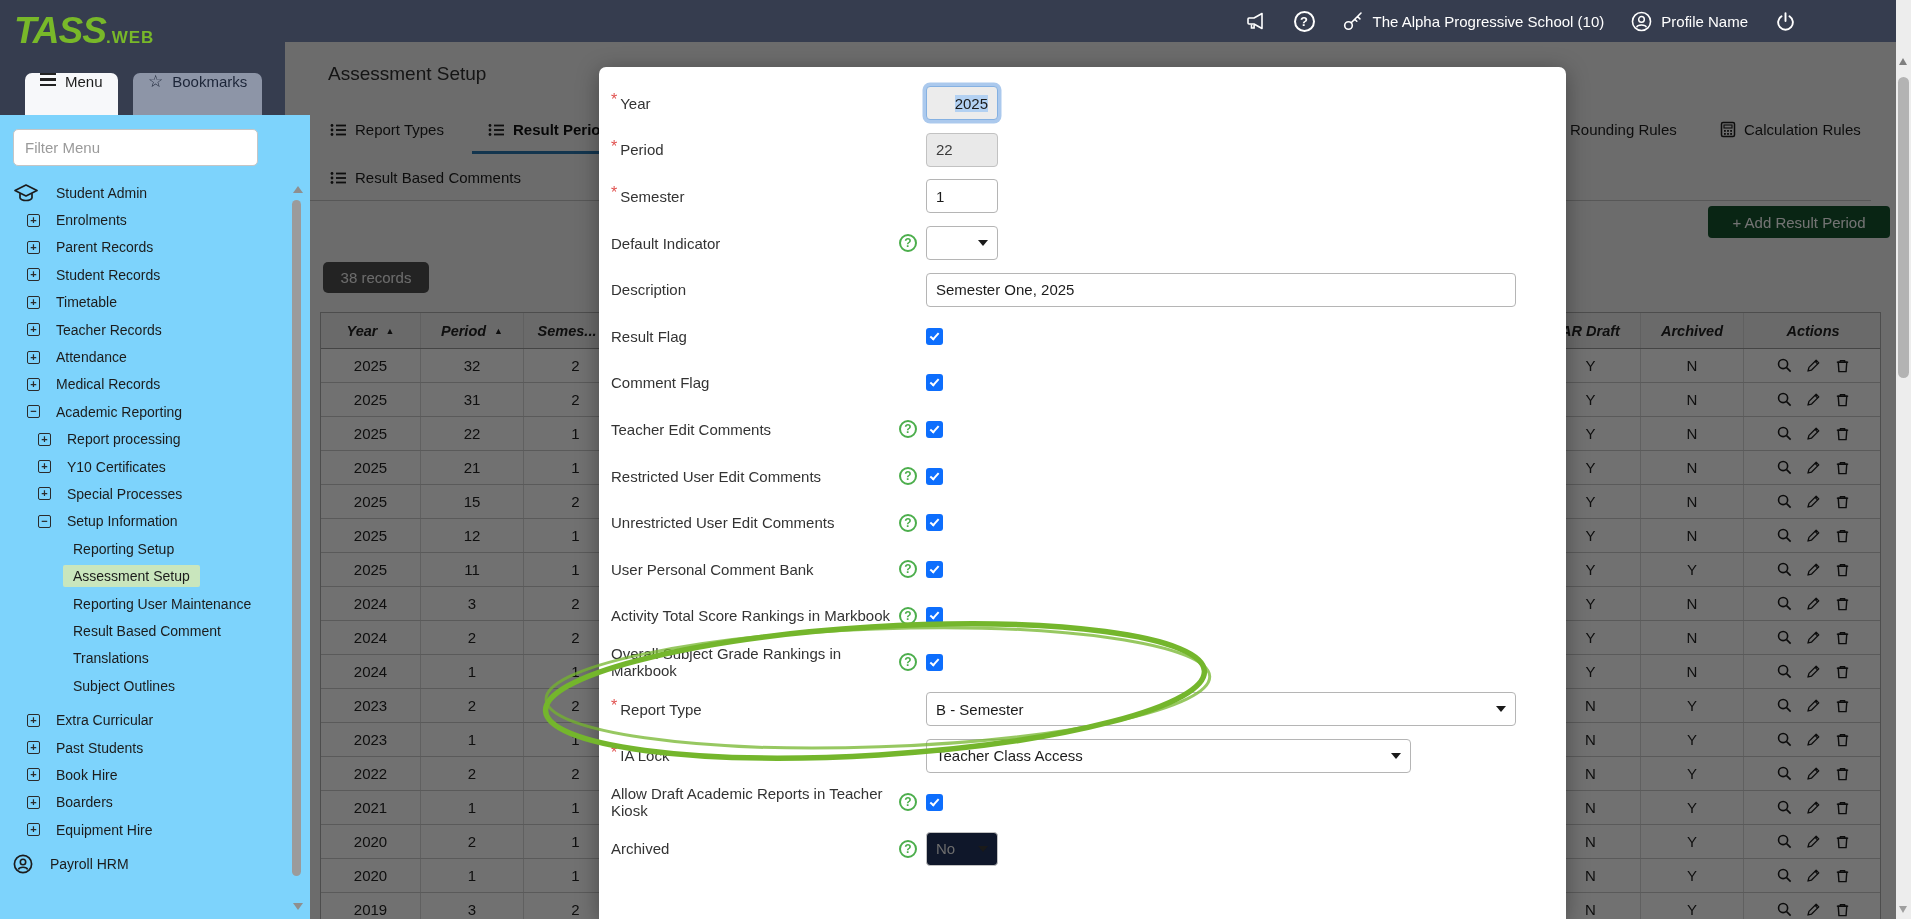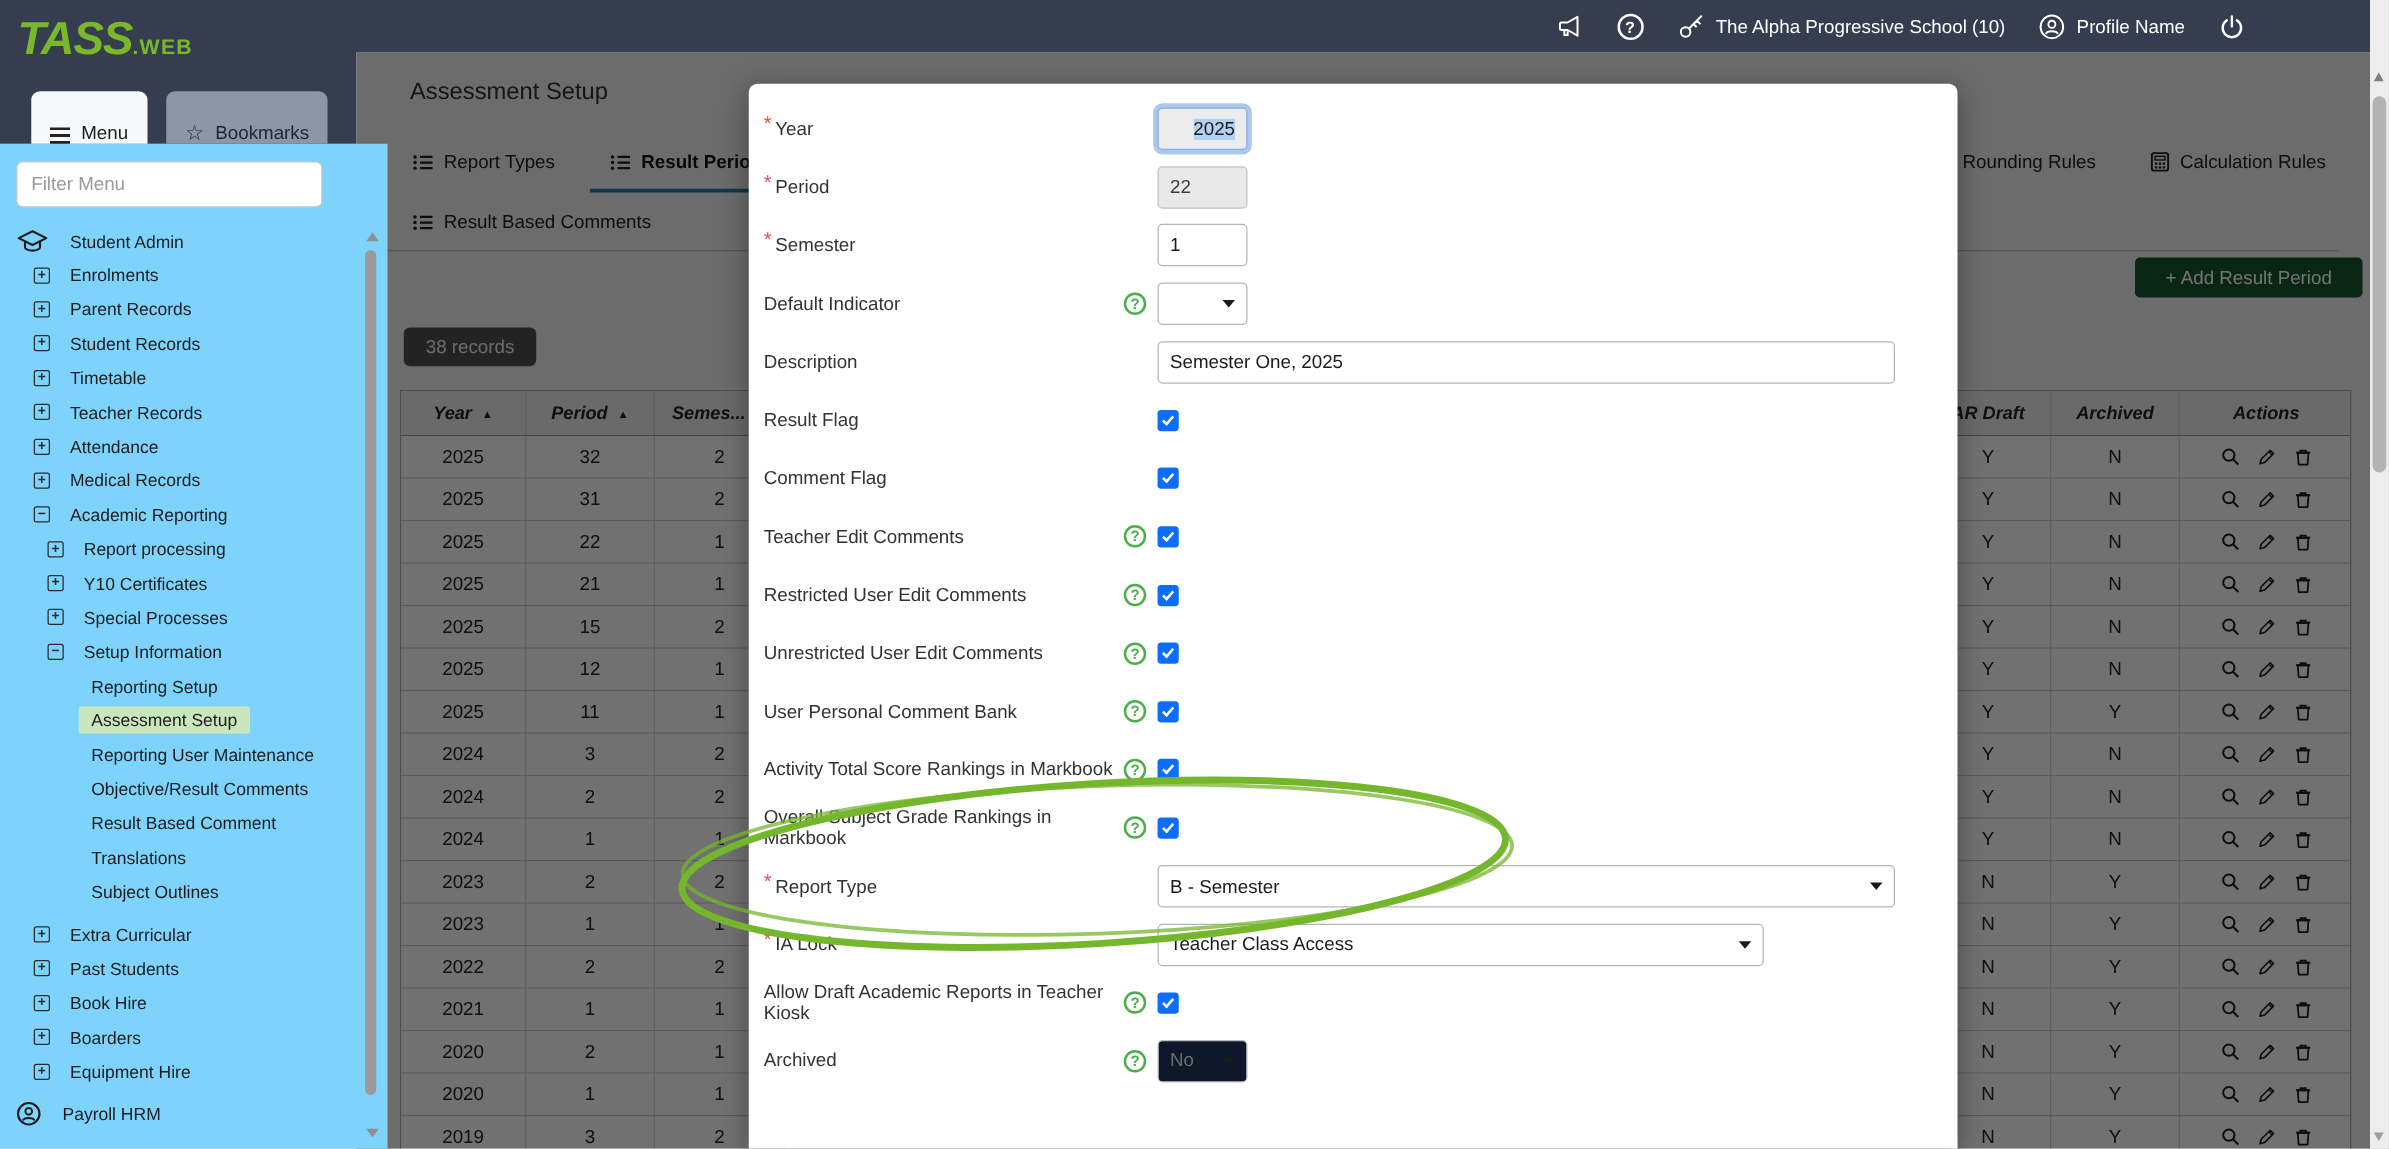--- a/index.html
+++ b/index.html
@@ -11,21 +11,21 @@
   .topbar-right{position:absolute;right:100px;top:0;height:42px;display:flex;align-items:center;gap:27px;color:#fff;font-size:15px}
   .tb-group{display:inline-flex;align-items:center;gap:9px;color:#fff}
   .tb-icn{display:inline-flex;align-items:center;justify-content:center}
   .tb-help{width:21px;height:21px;border:2px solid #fff;border-radius:50%;display:inline-flex;align-items:center;justify-content:center;font-size:13px;font-weight:bold;color:#fff}
 
   
   .nav-header{position:absolute;left:0;top:0;width:285px;height:115px;background:#363d4f;z-index:31}
   .logo{position:absolute;left:14px;top:10px;display:flex;align-items:baseline;cursor:pointer}
   .logo-main{font-size:37px;font-weight:900;font-style:italic;color:#78b829;letter-spacing:-1px}
   .logo-suffix{font-size:17px;font-weight:bold;color:#78b829;letter-spacing:1px}
-  .nav-tab{position:absolute;bottom:0;height:42px;border-radius:7px 7px 0 0;display:flex;align-items:flex-end;gap:9px;padding:0 15px;font-size:15px;cursor:pointer}
+  .nav-tab{position:absolute;bottom:0;height:42px;border-radius:7px 7px 0 0;display:flex;align-items:flex-start;gap:9px;padding:0 15px;font-size:15px;cursor:pointer}
   .menu-tab{left:25px;background:#f7f8fa;color:#1d1d1d}
   .bookmarks-tab{left:133px;background:#8d95a7;color:#1c2538}
   .burger{width:16px;height:13px;background:linear-gradient(#222 0 2.2px,transparent 2.2px 5.4px,#222 5.4px 7.6px,transparent 7.6px 10.8px,#222 10.8px 13px)}
   .star{font-size:17px;line-height:1;color:#1c2538}
 
   
   .sidebar{position:absolute;left:0;top:115px;width:310px;height:804px;background:#7dd3fc;z-index:25}
   .filter{position:absolute;left:13px;top:14px;width:245px;height:37px;border:1px solid #c5c5c5;border-radius:5px;padding:0 11px;font-size:15px;font-family:"Liberation Sans",sans-serif;color:#333;outline:none}
   .filter::placeholder{color:#9a9a9a}
   .side-list{position:absolute;left:0;top:64px;width:288px}
@@ -835,23 +835,20 @@
       <div class="side-item lvl3">
         <span class="side-label">Reporting Setup</span>
       </div>
       <div class="side-item lvl3">
         <span class="side-label active">Assessment Setup</span>
       </div>
       <div class="side-item lvl3">
         <span class="side-label">Reporting User Maintenance</span>
       </div>
       <div class="side-item lvl3">
-        <span class="side-label">Objective/Result Comments</span>
-      </div>
-      <div class="side-item lvl3">
         <span class="side-label">Result Based Comment</span>
       </div>
       <div class="side-item lvl3">
         <span class="side-label">Translations</span>
       </div>
       <div class="side-item lvl3">
         <span class="side-label">Subject Outlines</span>
       </div>
       <div class="side-item lvl1 gap">
         <span class="tree-box">+</span>

